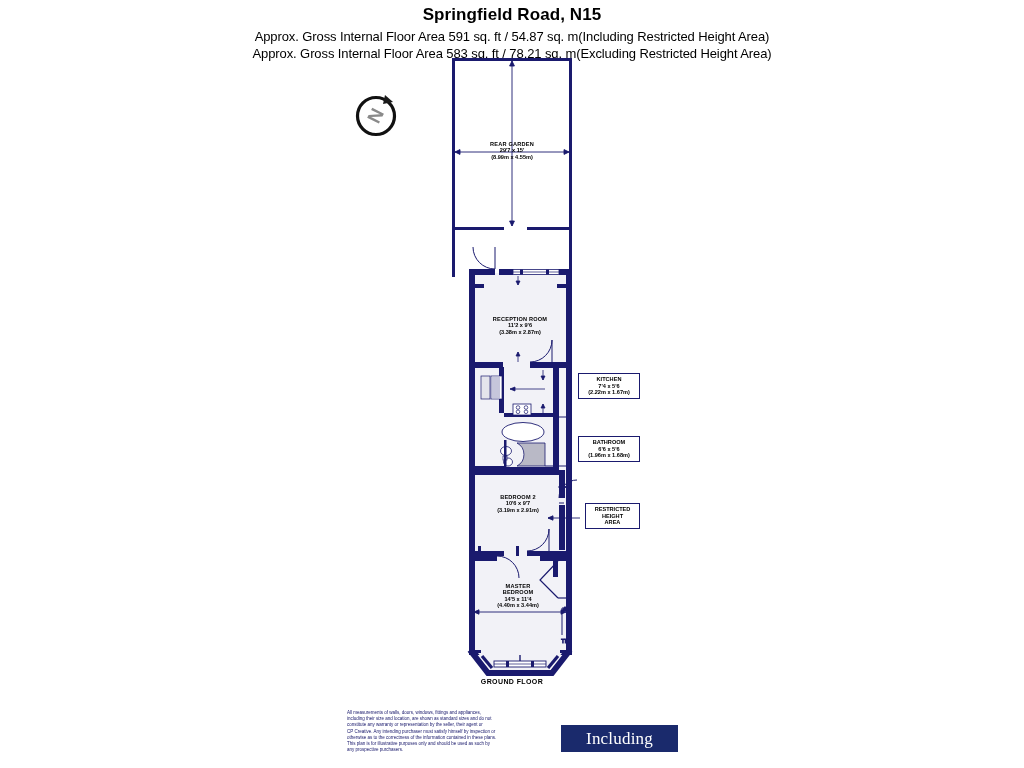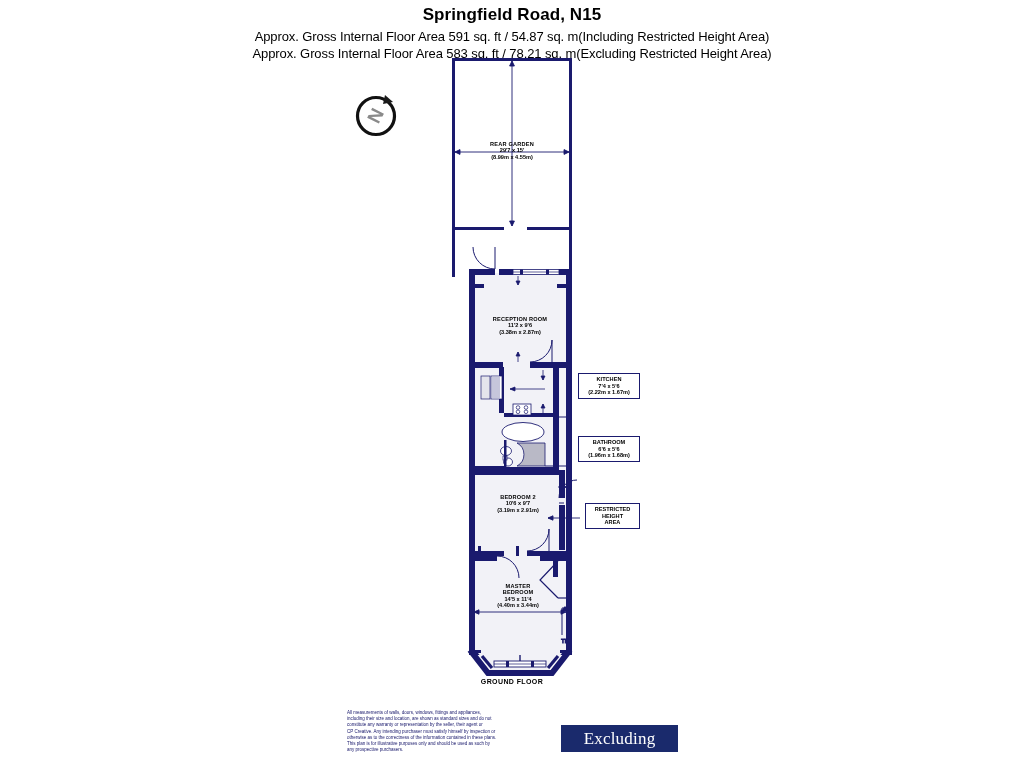--- a/index.html
+++ b/index.html
@@ -377,16 +377,16 @@
       <p>including their size and location, are shown as standard sizes and do not</p>
       <p>constitute any warranty or representation by the seller, their agent or</p>
       <p>CP Creative. Any intending purchaser must satisfy himself by inspection or</p>
       <p>otherwise as to the correctness of the information contained in these plans.</p>
       <p>This plan is for illustrative purposes only and should be used as such by</p>
       <p>any prospective purchasers.</p>
     </div>
   </div>
 
   <div id="brand">
-    <span id="brand-text">Excluding</span>
+    <span id="brand-text">Including</span>
   </div>
 
 </div>
 
 </body></html>

